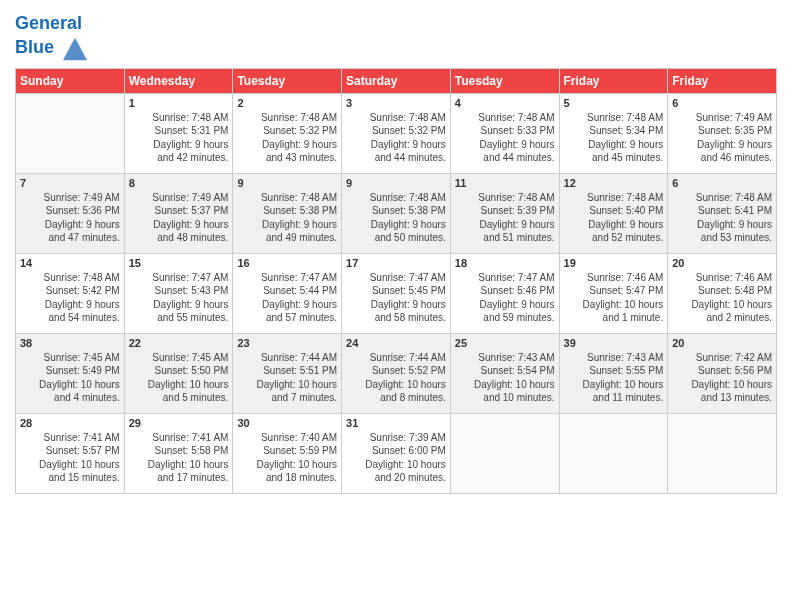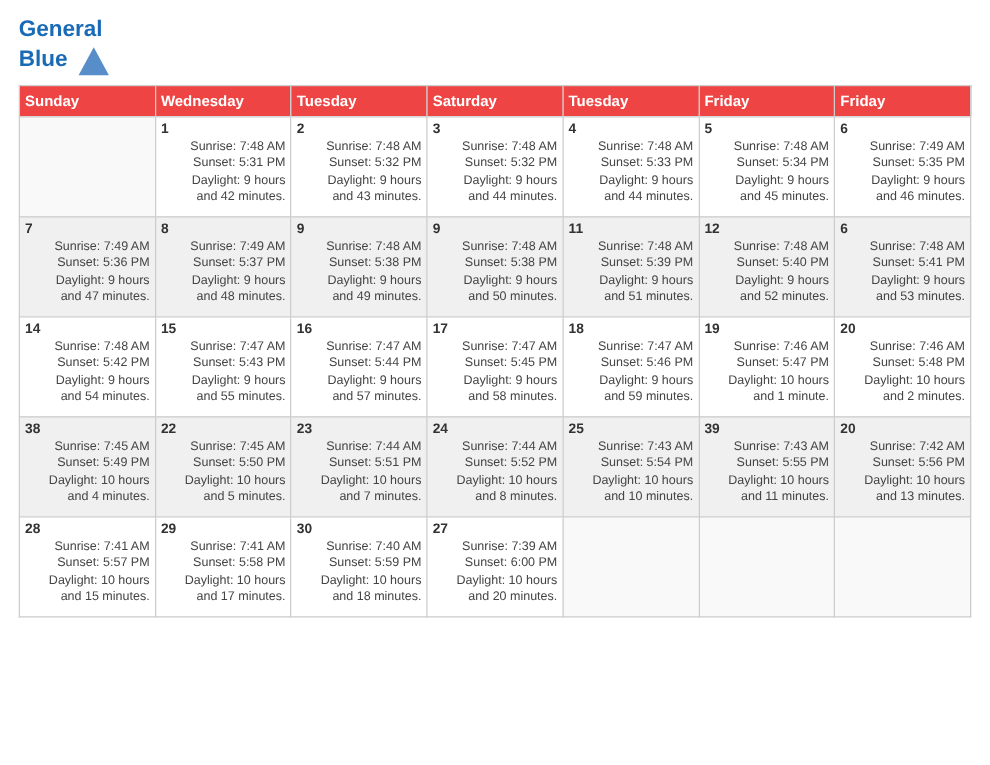--- a/index.html
+++ b/index.html
@@ -249,21 +249,21 @@
         </td>
         <td>
           <span class="day-num">29</span>
           <div class="cell-content">Sunrise: 7:41 AM<br>Sunset: 5:58 PM<br>Daylight: 10 hours<br>and 17 minutes.</div>
         </td>
         <td>
           <span class="day-num">30</span>
           <div class="cell-content">Sunrise: 7:40 AM<br>Sunset: 5:59 PM<br>Daylight: 10 hours<br>and 18 minutes.</div>
         </td>
         <td>
-          <span class="day-num">27</span>
+          <span class="day-num">31</span>
           <div class="cell-content">Sunrise: 7:39 AM<br>Sunset: 6:00 PM<br>Daylight: 10 hours<br>and 20 minutes.</div>
         </td>
         <td class="empty-cell"></td>
         <td class="empty-cell"></td>
         <td class="empty-cell"></td>
       </tr>
     </tbody>
 </table>
 
 </body></html>

